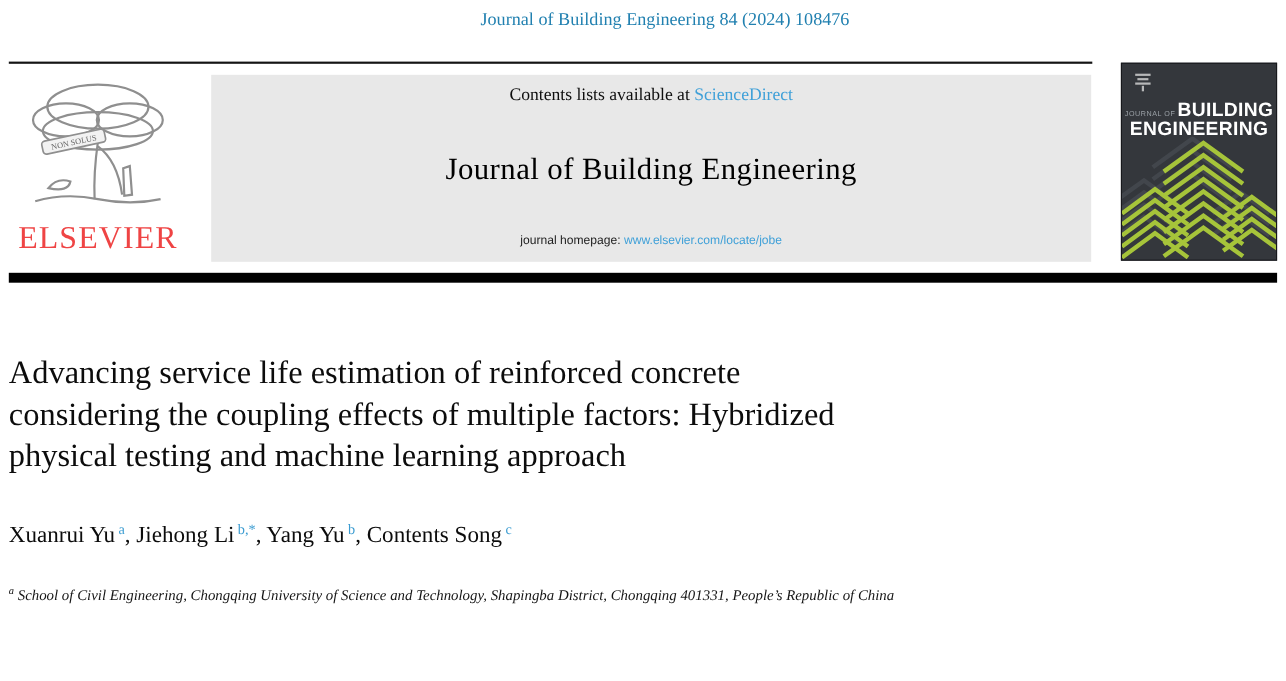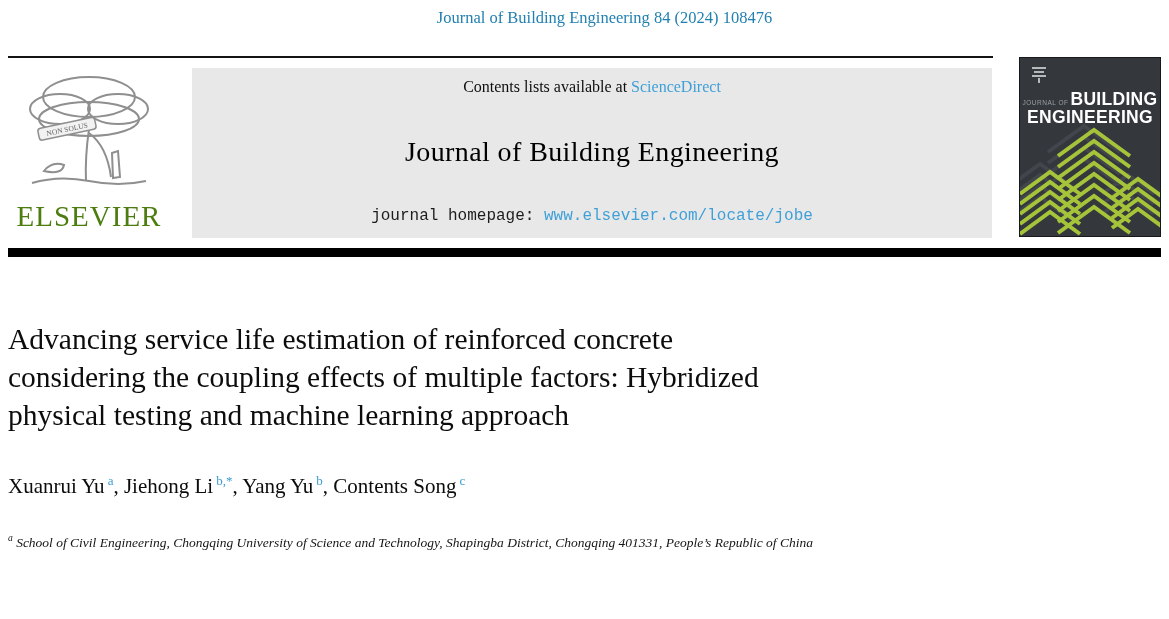--- a/index.html
+++ b/index.html
@@ -9,31 +9,31 @@
   
   .citation{position:absolute;top:8px;left:0;width:100%;text-align:center;
             font-size:16.5px;color:#2180b0;}
 
   
   .topline{position:absolute;left:8px;top:56px;width:985px;height:2px;background:#141414;}
 
   
   .logo-block{position:absolute;left:10px;top:63px;width:158px;height:174px;text-align:center;}
   .logo-tree{display:block;margin:0 auto;}
-  .logo-word{font-size:29px;letter-spacing:1px;color:#4d7c0f;line-height:1;margin-top:1px;
+  .logo-word{font-size:29px;letter-spacing:1px;color:#ef4444;line-height:1;margin-top:1px;
              font-family:"Liberation Serif",serif;}
 
   
   .banner{position:absolute;left:192px;top:68px;width:800px;height:170px;background:#e8e8e8;
           display:flex;flex-direction:column;align-items:center;justify-content:space-between;
           box-sizing:border-box;padding:10px 0 13px 0;gap:26px;}
   .contents-line{font-size:16px;color:#0e0e0e;}
   .link-blue{color:#3fa0d8;}
   .banner-title{font-size:28px;color:#000;letter-spacing:.4px;}
-  .homepage-line{font-family:Liberation Mono, monospace;font-size:16px;color:#1c1c1c;text-align:center;}
+  .homepage-line{font-family:Liberation Sans, sans-serif;font-size:11px;color:#1c1c1c;text-align:center;}
 
   
   .cover{position:absolute;left:1019px;top:57px;width:142px;height:180px;background:#34373c;
          border:1px solid #17181c;box-sizing:border-box;overflow:hidden;}
   .cover-emblem{position:absolute;left:11px;top:7px;width:16px;height:20px;opacity:.85;}
   .cover-emblem .l{display:block;height:2px;background:#cfcfcf;margin:2px 1px 0 1px;}
   .cover-emblem .l2{margin-left:3px;margin-right:3px;}
   .cover-emblem .t{display:block;width:2px;height:5px;background:#cfcfcf;margin:1px auto 0 auto;}
   .cover-head{position:absolute;left:0;top:32px;width:100%;
               font-family:Liberation Sans, sans-serif;color:#fff;}

